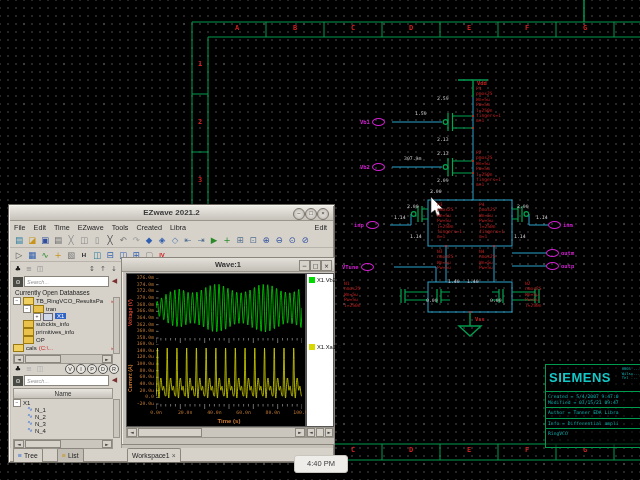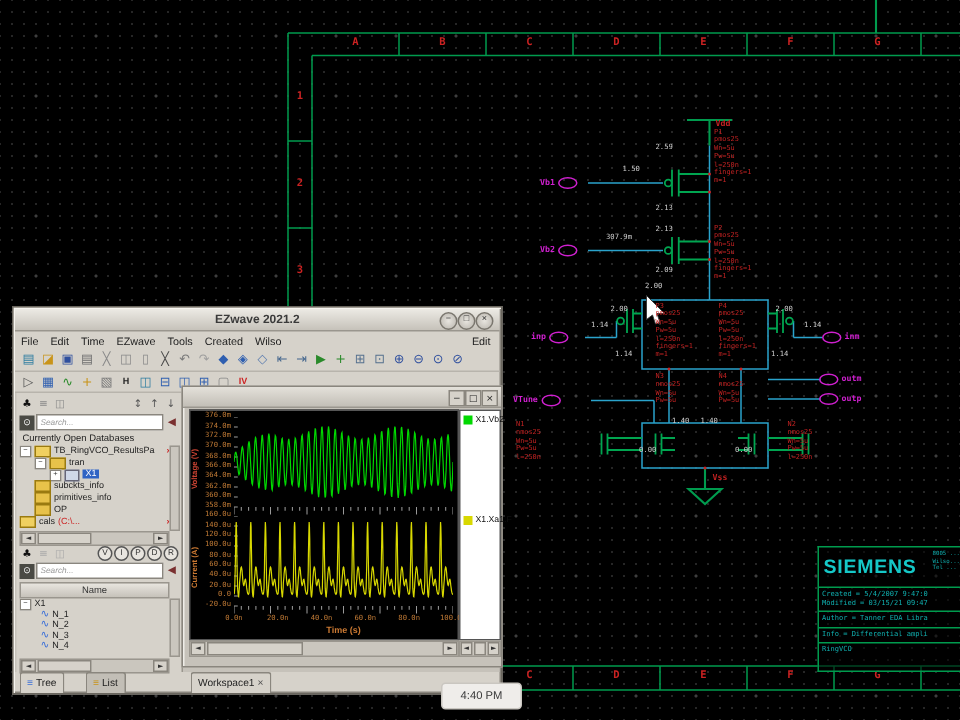--- a/index.html
+++ b/index.html
@@ -285,21 +285,21 @@
       <div class="wbtn" style="right:4px">×</div>
     </div>
     <div id="menubar">
       <span id="menu-items" style="display:flex">
           <span class="mitem">File</span>
           <span class="mitem">Edit</span>
           <span class="mitem">Time</span>
           <span class="mitem">EZwave</span>
           <span class="mitem">Tools</span>
           <span class="mitem">Created</span>
-          <span class="mitem">Wilso</span>
+          <span class="mitem">Libra</span>
         </span>
       <span class="mitem" id="menu-help">Edit</span>
     </div>
     <div class="tbar" id="tb1">
         <div class="chip" style="color: rgb(46, 125, 160);">▤</div>
         <div class="chip" style="color: rgb(201, 148, 26);">◪</div>
         <div class="chip" style="color: rgb(47, 79, 158);">▣</div>
         <div class="chip" style="color: rgb(111, 111, 111);">▤</div>
         <div class="chip" style="color: rgb(138, 138, 138);">╳</div>
         <div class="chip" style="color: rgb(138, 138, 138);">◫</div>
@@ -443,20 +443,21 @@
         <div class="vtrack" style="right:1px;top:137px;height:37px"></div>
         <div class="sb" id="sbB" style="left:2px;right:8px;top:177px;height:8px">
             <div class="sb-btn">◄</div>
             <div class="sb-thumb"></div>
             <div class="sb-btn a2">►</div>
           </div>
       </div>
 
       <div id="wavewin">
         <div id="wtitle">
+          <div id="wtitle-text">Wave:1</div>
           <div class="wcbtn" style="right:24px">−</div>
           <div class="wcbtn" style="right:13px">□</div>
           <div class="wcbtn" style="right:2px">×</div>
         </div>
         <div id="chartbox">
           <div class="ylab" style="top:10px;height:58px;color:#cc4433">Voltage (V)</div>
           <div class="ylab" style="top:76px;height:56px;color:#cc7a33">Current (A)</div>
           <div id="yt-v" style="position:absolute;left:7px;top:0;width:20px;height:70px">
               <div class="ytick" style="top: 1px;">376.0m</div>
               <div class="ytick" style="top: 7.67px;">374.0m</div>

